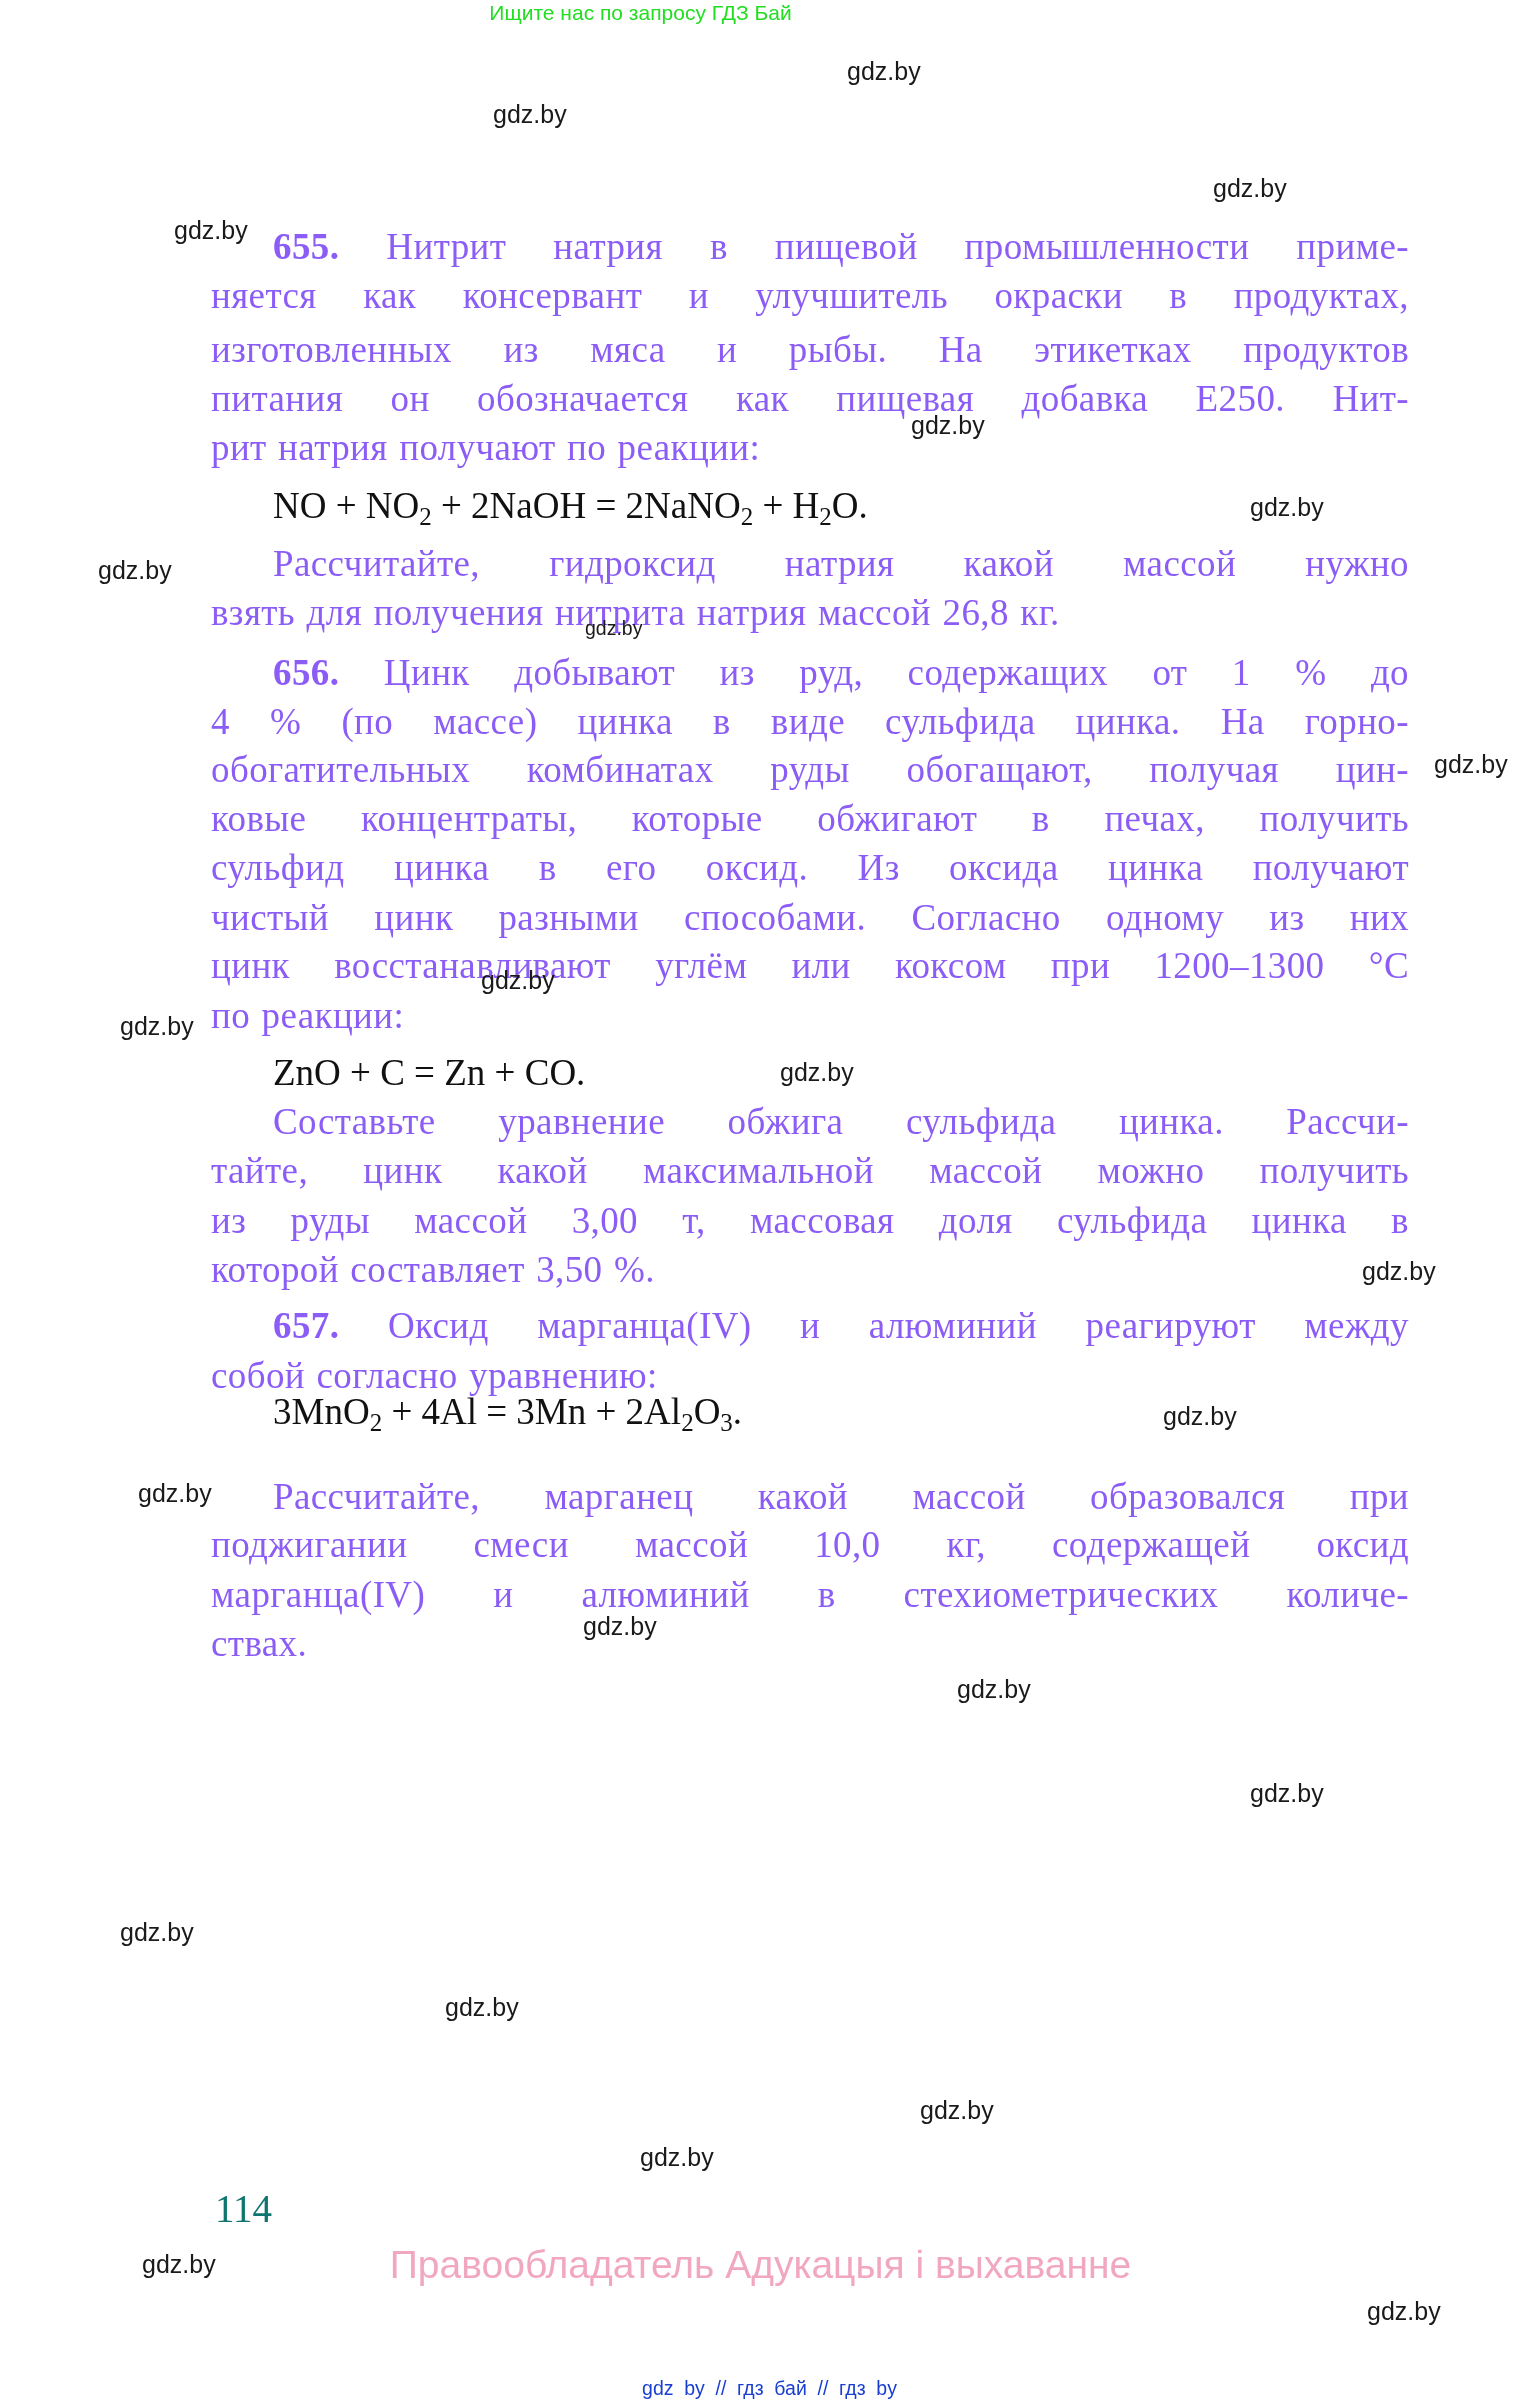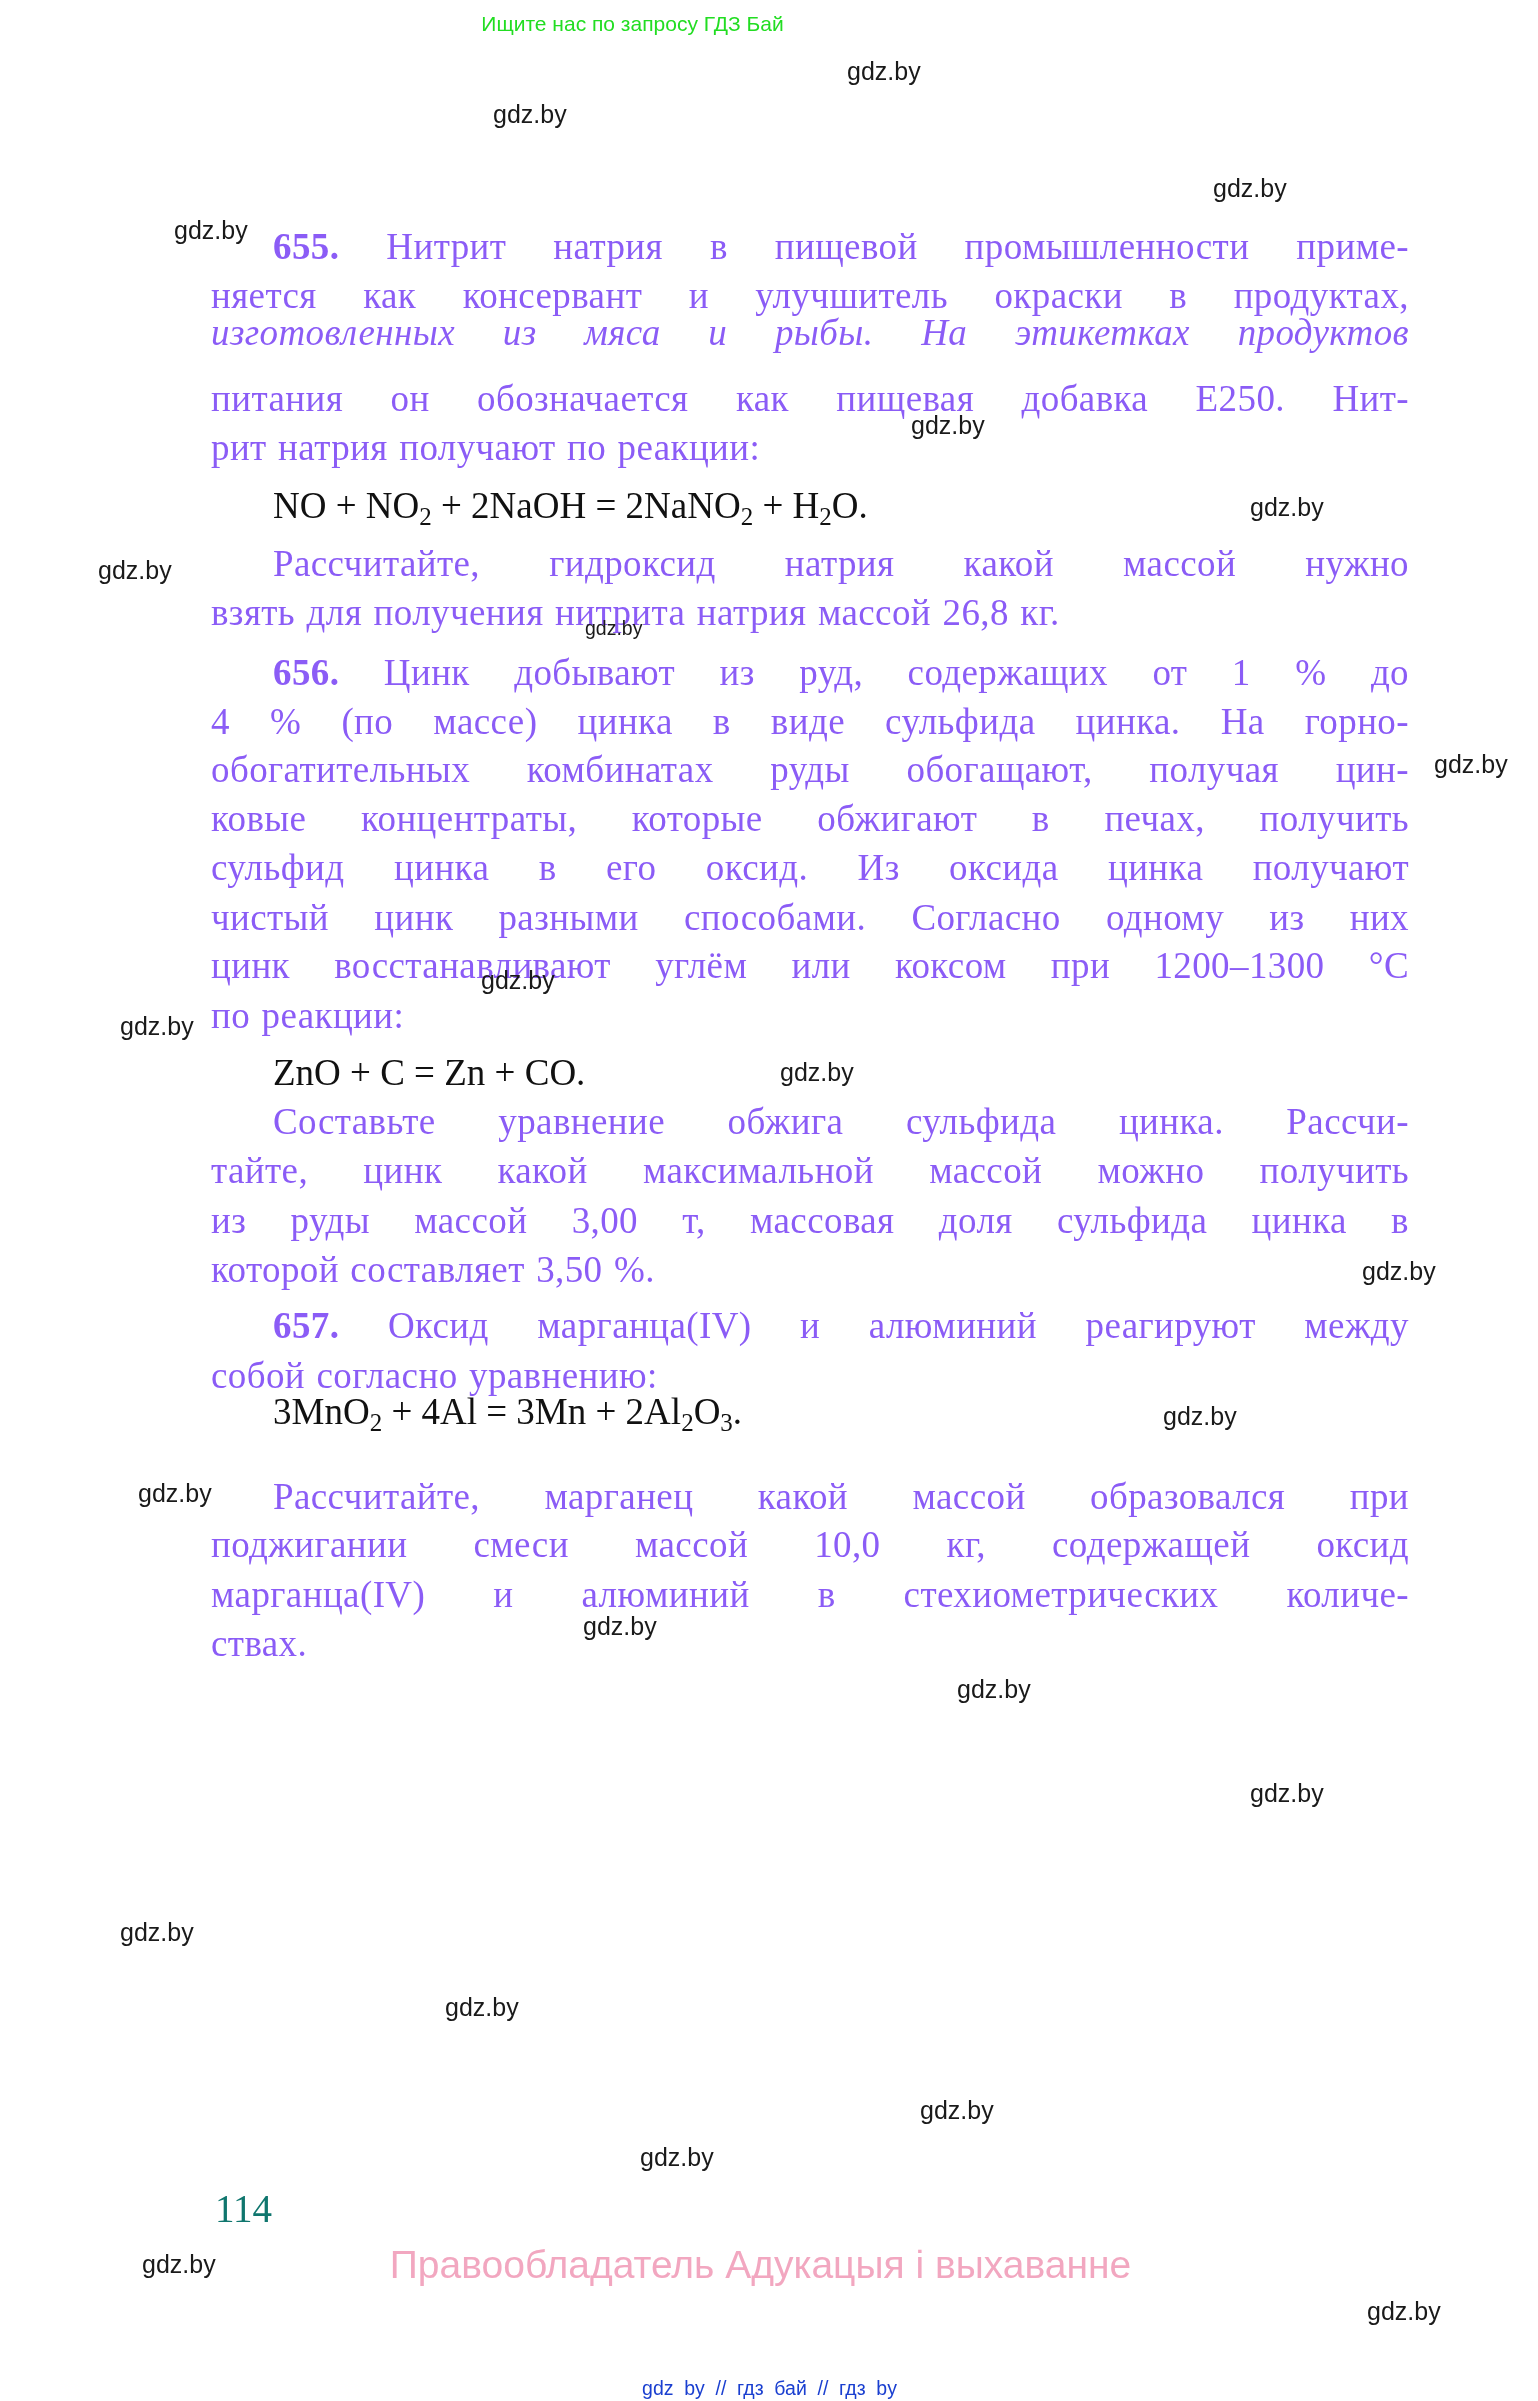--- a/index.html
+++ b/index.html
@@ -1,19 +1,19 @@
 <!DOCTYPE html>
 <html style="font-size:14px"><head>
 <meta charset="utf-8">
 <style>
   html, body { margin: 0; padding: 0; background: #ffffff; }
   body { width: 1539px; height: 2401px; position: relative; overflow: hidden; }
   .top-banner {
-    position: absolute; left: 0; top: 12px; width: 1265px; text-align: center;
-    font-family: "Liberation Sans", sans-serif; font-size: 21px; color: #22dd22;
+    position: absolute; left: 0; top: 1px; width: 1265px; text-align: center;
+    font-family: "Liberation Sans", sans-serif; font-size: 21px; color: #22dd22; padding-left: 8px;
   }
   .line {
     position: absolute; left: 211px; width: 1198px;
     font-family: "Liberation Serif", "DejaVu Serif", serif;
     font-size: 37px; line-height: 50px; color: #8b5cf6;
     white-space: nowrap; text-align: justify; text-align-last: justify;
     letter-spacing: 0.4px; word-spacing: 1.8px;
   }
   .line.last { text-align-last: left; }
   .line.indent { left: 273px; width: 1136px; }
@@ -43,21 +43,21 @@
     word-spacing: 5.3px;
   }
 </style>
 </head>
 <body>
 
 <div class="top-banner">Ищите нас по запросу ГДЗ Бай</div>
 
 <div class="line indent" style="top:222px;"><span class="num">655.</span> <span>Нитрит натрия в пищевой промышленности приме-</span></div>
 <div class="line" style="top:271px;">няется как консервант и улучшитель окраски в продуктах,</div>
-<div class="line" style="top:308px;font-style:italic;">изготовленных из мяса и рыбы. На этикетках продуктов</div>
+<div class="line" style="top:325px;">изготовленных из мяса и рыбы. На этикетках продуктов</div>
 <div class="line" style="top:374px;">питания он обозначается как пищевая добавка Е250. Нит-</div>
 <div class="line last" style="top:423px;">рит натрия получают по реакции:</div>
 <div class="eq" style="top:481px;"><span>NO + NO</span><sub>2</sub><span> + 2NaOH = 2NaNO</span><sub>2</sub><span> + H</span><sub>2</sub><span>O.</span></div>
 <div class="line indent" style="top:539px;">Рассчитайте, гидроксид натрия какой массой нужно</div>
 <div class="line last" style="top:588px;">взять для получения нитрита натрия массой 26,8 кг.</div>
 
 <div class="line indent" style="top:648px;"><span class="num">656.</span> <span>Цинк добывают из руд, содержащих от 1 % до</span></div>
 <div class="line" style="top:697px;">4 % (по массе) цинка в виде сульфида цинка. На горно-</div>
 <div class="line" style="top:745px;">обогатительных комбинатах руды обогащают, получая цин-</div>
 <div class="line" style="top:794px;">ковые концентраты, которые обжигают в печах, получить</div>

